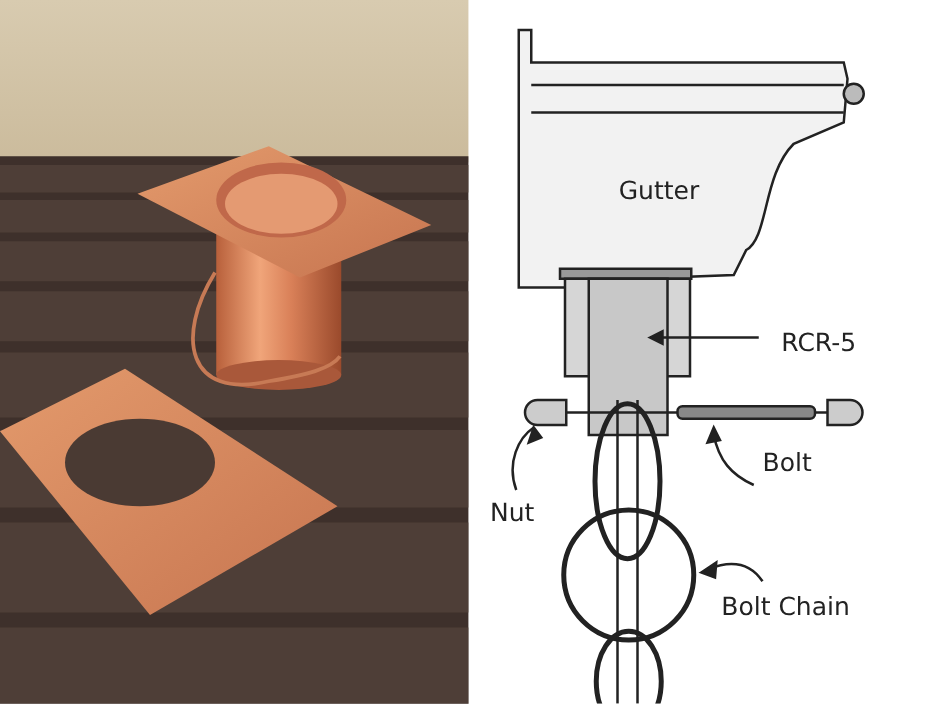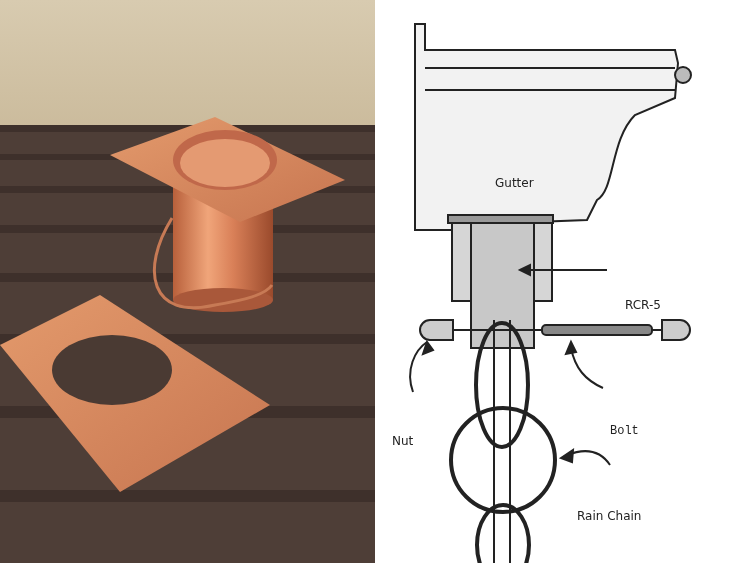--- a/index.html
+++ b/index.html
@@ -1,20 +1,20 @@
 <!DOCTYPE html>
 <html><head>
   <meta charset="utf-8">
   <style>
     html, body { margin: 0; padding: 0; }
     body { width: 750px; height: 563px; overflow: hidden; background: #fff; font-family: "DejaVu Sans", sans-serif; }
     .wrap { position: relative; width: 750px; height: 563px; }
     .photo { position: absolute; left: 0; top: 0; width: 375px; height: 563px; overflow: hidden; }
     .diagram { position: absolute; left: 375px; top: 0; width: 375px; height: 563px; background: #fff; }
-    .lbl { position: absolute; font-size: 12px; color: #222; white-space: nowrap; margin-top: 36px; }
+    .lbl { position: absolute; font-size: 20px; color: #222; white-space: nowrap; }
     svg { position: absolute; left: 0; top: 0; }
   </style>
 </head>
 <body>
 
 <div class="wrap">
 
   <div class="photo">
     <svg width="375" height="563" viewBox="0 0 375 563">
       <defs>
@@ -90,17 +90,17 @@
         <path d="M52,342 L48,354 L58,350 Z" fill="#222"></path>
         <path d="M228,388 C210,380 200,368 196,348"></path>
         <path d="M196,342 L191,354 L201,352 Z" fill="#222"></path>
         <path d="M235,465 C225,450 210,448 192,455"></path>
         <path d="M186,458 L198,450 L197,462 Z" fill="#222"></path>
       </g>
     </svg>
     <span class="lbl" style="left:120px;top:140px;">Gutter</span>
     <span class="lbl" style="left:250px;top:262px;">RCR-5</span>
     <span class="lbl" style="left:17px;top:398px;text-align:right;">Nut</span>
-    <span class="lbl" style="left:235px;top:388px;font-family:Liberation Mono, monospace;">Bolt</span>
-    <span class="lbl" style="left:202px;top:473px;">Rain Chain</span>
+    <span class="lbl" style="left:235px;top:358px;">Bolt</span>
+    <span class="lbl" style="left:202px;top:473px;">Bolt Chain</span>
   </div>
 
 </div>
 
 </body></html>

